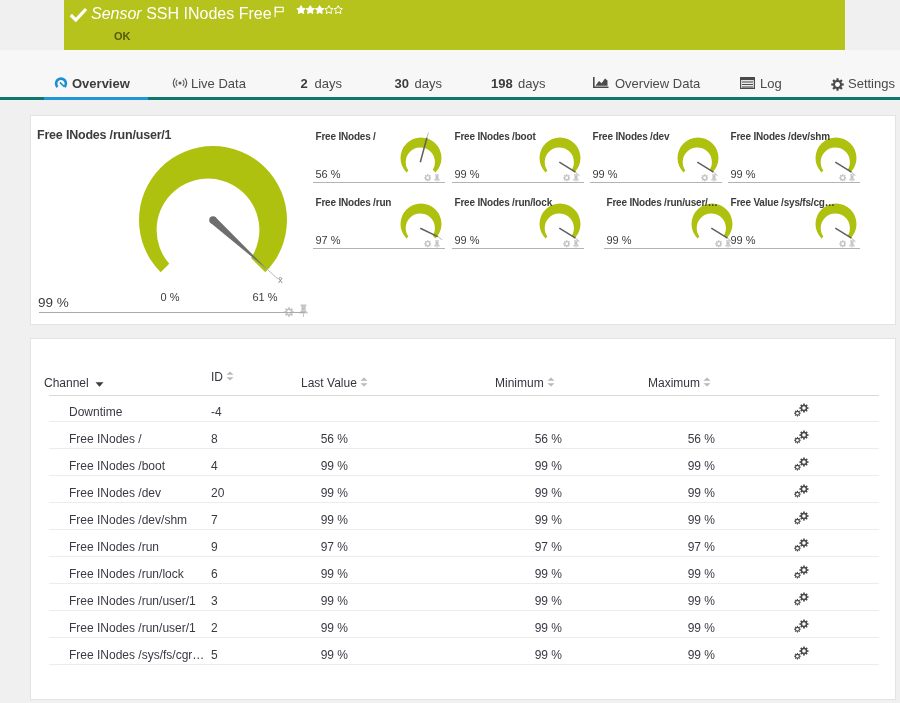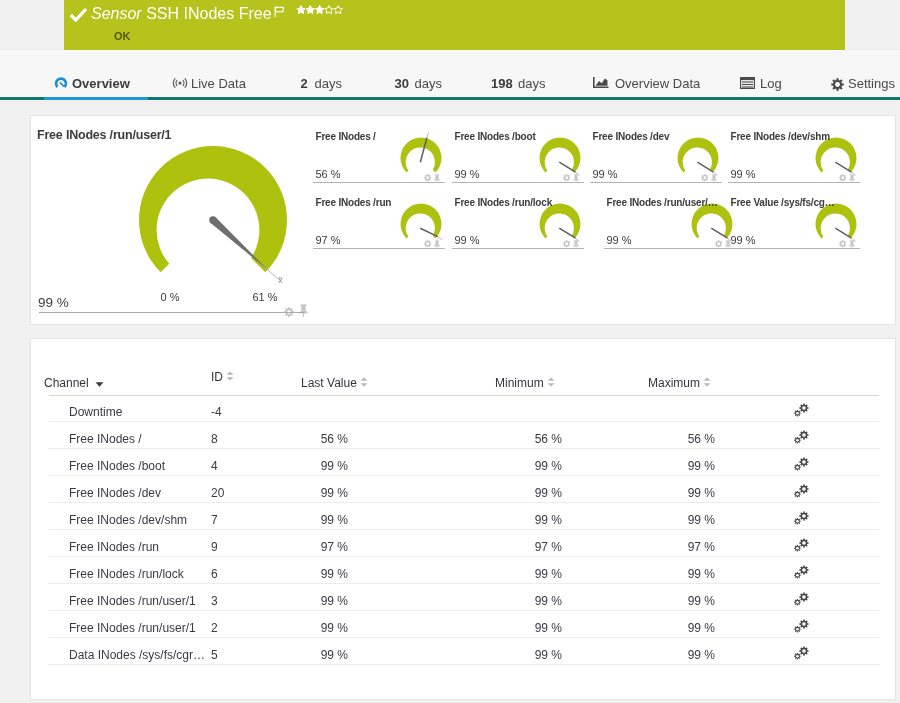--- a/index.html
+++ b/index.html
@@ -706,21 +706,21 @@
             <rect x="3.94" y="0.19" width="1.62" height="2.85" fill="#4a4a4a" transform="rotate(180 4.75 4.75)"></rect>
             <rect x="3.94" y="0.19" width="1.62" height="2.85" fill="#4a4a4a" transform="rotate(225 4.75 4.75)"></rect>
             <rect x="3.94" y="0.19" width="1.62" height="2.85" fill="#4a4a4a" transform="rotate(270 4.75 4.75)"></rect>
             <rect x="3.94" y="0.19" width="1.62" height="2.85" fill="#4a4a4a" transform="rotate(315 4.75 4.75)"></rect>
             <circle cx="4.75" cy="4.75" r="3.32" fill="#4a4a4a"></circle>
             <circle cx="4.75" cy="4.75" r="1.80" fill="#fff"></circle>
           </g>
 </svg></span>
 </div>
 <div class="trow" style="top:299.0px">
-<span class="c-ch">Data INodes /sys/fs/cgr…</span>
+<span class="c-ch">Free INodes /sys/fs/cgr…</span>
       <span class="c-id">5</span>
 <span class="c-lv">99 %</span>
       <span class="c-mn">99 %</span>
       <span class="c-mx">99 %</span>
 <span class="c-gear"><svg width="15" height="15" viewBox="0 0 15 15">
 <g transform="translate(5.2,0.3)">
             <rect x="3.94" y="0.19" width="1.62" height="2.85" fill="#4a4a4a" transform="rotate(0 4.75 4.75)"></rect>
             <rect x="3.94" y="0.19" width="1.62" height="2.85" fill="#4a4a4a" transform="rotate(45 4.75 4.75)"></rect>
             <rect x="3.94" y="0.19" width="1.62" height="2.85" fill="#4a4a4a" transform="rotate(90 4.75 4.75)"></rect>
             <rect x="3.94" y="0.19" width="1.62" height="2.85" fill="#4a4a4a" transform="rotate(135 4.75 4.75)"></rect>

